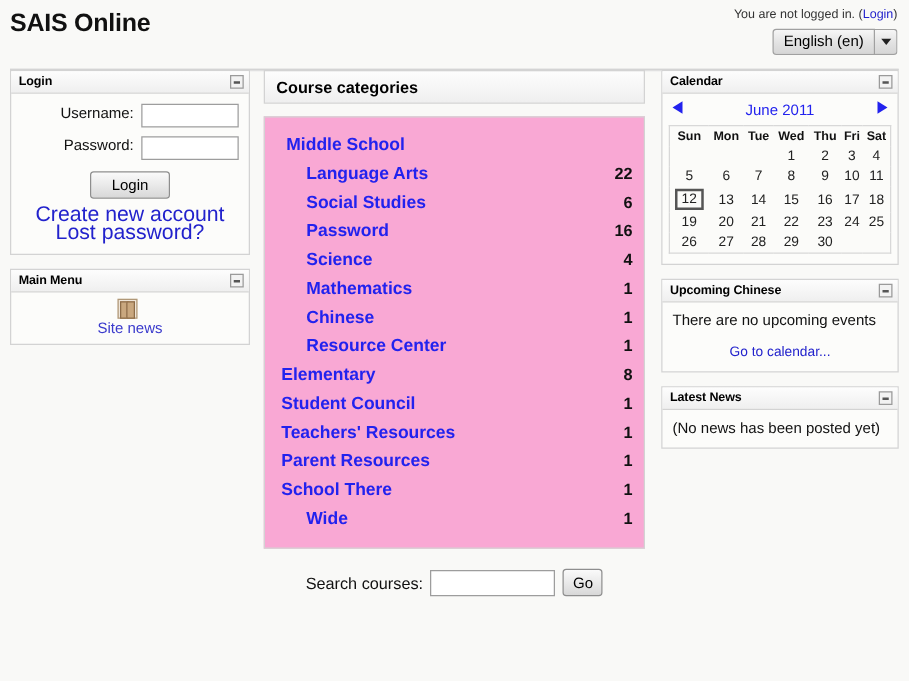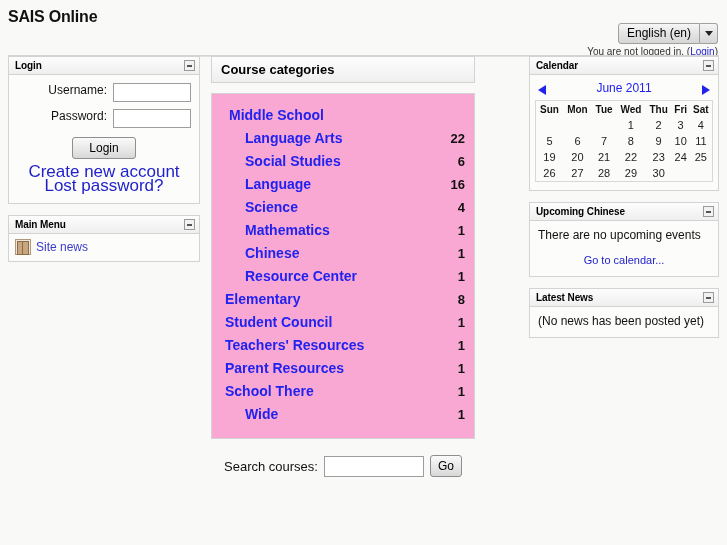--- a/index.html
+++ b/index.html
@@ -16,33 +16,32 @@
 
   
   #page-header {
     position: relative;
     height: 56px;
     padding: 0;
   }
   #site-title {
     position: absolute;
     left: 8px; top: 8px;
-    font-size: 16px;
+    font-size: 20px;
     font-weight: bold;
     color: #111;
     letter-spacing: -0.2px;
   }
   #login-info {
     position: absolute;
     right: 9px; top: 6px;
     font-size: 10px;
     color: #333;
     text-align: right;
     white-space: nowrap;
-    margin-top: 40px;
   }
   #login-info a { color: #2222cc; }
   #lang-menu-wrap {
     position: absolute;
     right: 9px; top: 23px;
     display: flex;
     align-items: stretch;
     height: 21px;
   }
   .lang-btn {
@@ -79,21 +78,21 @@
     background: #e0e0e0;
     border-top: 1px solid #d4d4d4;
   }
 
   
   #page-content {
     position: relative;
     padding: 0;
   }
   #left-col  { position: absolute; left: 8px;   top: 0; width: 192px; }
-  #mid-col   { position: absolute; left: 211px; top: 0; width: 264px; }
+  #mid-col   { position: absolute; left: 211px; top: 0; width: 305px; }
   #right-col { position: absolute; left: 529px; top: 0; width: 190px; }
 
   
   .block {
     border: 1px solid #d3d3d3;
     background: #fcfcfa;
     margin-bottom: 11px;
   }
   .block-header {
     position: relative;
@@ -157,21 +156,21 @@
     padding: 3px 16px;
     font-family: "Liberation Sans", sans-serif;
     font-size: 12px;
     color: #000;
   }
   .login-links { text-align: center; line-height: 14px; }
   .login-links a { font-size: 17px; display: block; }
 
   
   #mainmenu-block .block-body { padding: 5px 6px 6px 6px; }
-  .menu-item { display: flex; align-items: center; }
+  .menu-item { display: flex; align-items: center; flex-direction: column; }
   .forum-icon {
     width: 16px; height: 16px;
     margin-right: 5px;
     position: relative;
     background: #efe5d8;
     border: 1px solid #b09878;
     flex: none;
   }
   .forum-icon::before, .forum-icon::after {
     content: "";
@@ -253,21 +252,21 @@
     padding: 3px 7px;
     font-family: "Liberation Sans", sans-serif;
     font-size: 12px;
     color: #000;
   }
 
   
   #calendar-block .block-body { padding: 4px 5px 8px 5px; }
   .cal-nav {
     display: flex;
-    align-items: flex-end;
+    align-items: flex-start;
     justify-content: space-between;
     padding: 2px 3px 5px 3px;
   }
   .cal-nav .cal-month {
     font-size: 12px;
     color: #2222ee;
     font-weight: normal;
   }
   .arrow-left {
     width: 0; height: 0;
@@ -397,21 +396,21 @@
       </div>
       <div class="cat-row">
         <a class="cat-name depth-1" href="#">Language Arts</a>
         <span class="cat-count">22</span>
       </div>
       <div class="cat-row">
         <a class="cat-name depth-1" href="#">Social Studies</a>
         <span class="cat-count">6</span>
       </div>
       <div class="cat-row">
-        <a class="cat-name depth-1" href="#">Language</a>
+        <a class="cat-name depth-1" href="#">Password</a>
         <span class="cat-count">16</span>
       </div>
       <div class="cat-row">
         <a class="cat-name depth-1" href="#">Science</a>
         <span class="cat-count">4</span>
       </div>
       <div class="cat-row">
         <a class="cat-name depth-1" href="#">Mathematics</a>
         <span class="cat-count">1</span>
       </div>
@@ -497,20 +496,29 @@
               <tr>
                 <td class="weekend">5</td>
                 <td>6</td>
                 <td>7</td>
                 <td>8</td>
                 <td>9</td>
                 <td>10</td>
                 <td class="weekend">11</td>
               </tr>
               <tr>
+                <td class="weekend today"><span>12</span></td>
+                <td>13</td>
+                <td>14</td>
+                <td>15</td>
+                <td>16</td>
+                <td>17</td>
+                <td class="weekend">18</td>
+              </tr>
+              <tr>
                 <td class="weekend">19</td>
                 <td>20</td>
                 <td>21</td>
                 <td>22</td>
                 <td>23</td>
                 <td>24</td>
                 <td class="weekend">25</td>
               </tr>
               <tr>
                 <td class="weekend">26</td>

